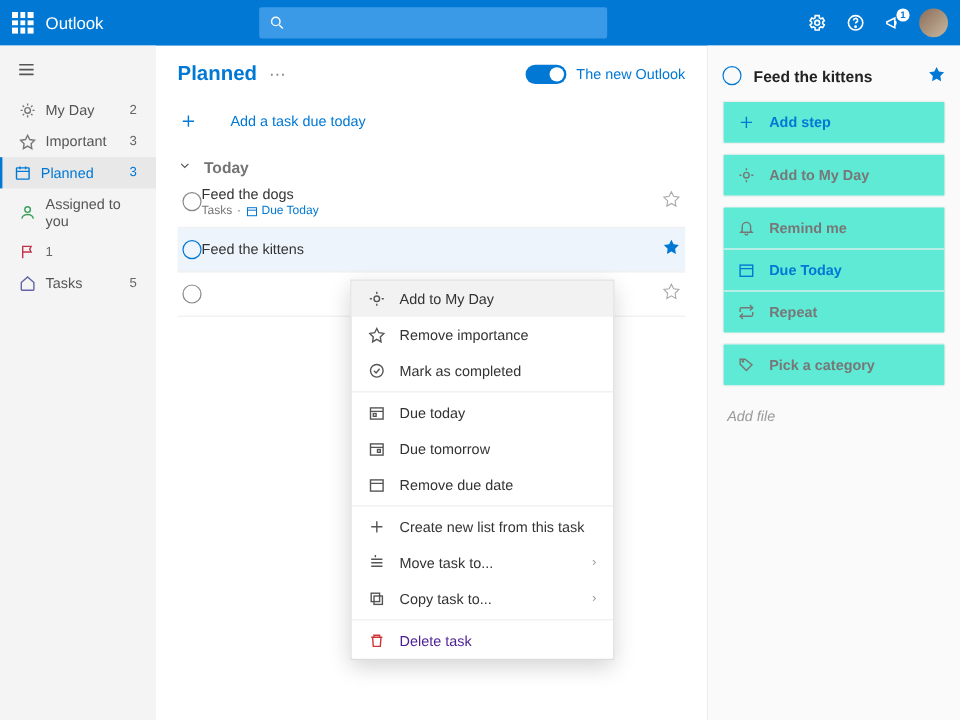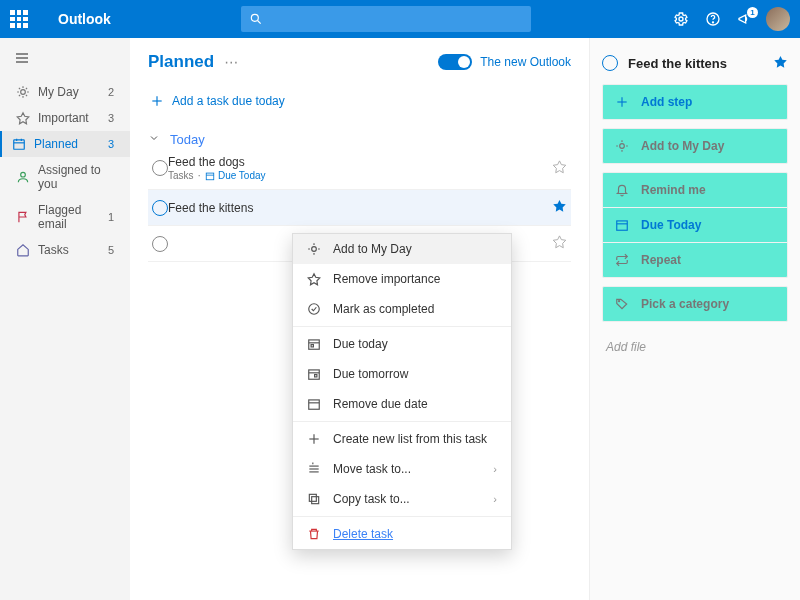--- a/index.html
+++ b/index.html
@@ -1,20 +1,20 @@
 <!DOCTYPE html>
 <html><head>
 <meta charset="utf-8">
 <style>
   * { margin:0; padding:0; box-sizing:border-box; font-family:"Segoe UI",Arial,sans-serif; }
   body { width:800px; height:600px; overflow:hidden; background:#fff; }
   .header { height:38px; background:#0078d4; display:flex; align-items:center; color:#fff; padding:0 10px; gap:10px; }
   .waffle { width:18px; height:18px; display:grid; grid-template:repeat(3,1fr)/repeat(3,1fr); gap:2px; cursor:pointer; }
   .waffle div { background:#fff; }
-  .brand { font-weight:700; font-size:14px;margin-left:20px; }
+  .brand { font-weight:400; font-size:14px; }
   .search { margin-left:120px; width:290px; height:26px; background:#3a9ae8; border-radius:2px; display:flex; align-items:center; padding:0 8px; }
   .search svg { width:14px; height:14px; }
   .spacer { flex:1; }
   .hicon { width:22px; cursor:pointer; display:flex; justify-content:center; position:relative; }
   .hicon svg { width:16px; height:16px; }
   .badge { position:absolute; top:-4px; right:-2px; background:#fff; color:#0078d4; border-radius:50%; width:11px; height:11px; font-size:8px; font-weight:bold; display:flex; align-items:center; justify-content:center; }
   .avatar { width:24px; height:24px; border-radius:50%; background:linear-gradient(135deg,#8a6d5a,#c9b89f); }
   .layout { display:flex; height:562px; }
   .sidebar { width:130px; background:#f4f4f4; padding-top:12px; display:flex; flex-direction:column; font-size:12px; color:#333; }
   .menu-btn { padding:0 14px 10px; cursor:pointer; }
@@ -30,39 +30,39 @@
   .nl-icon svg, .new-list>svg { width:14px; height:14px; }
 
   .main { flex:1; padding:14px 18px 0; position:relative; border-right:1px solid #eee; }
   .title-row { display:flex; align-items:center; gap:10px; }
   .title { color:#0078d4; font-size:17px; font-weight:600; }
   .dots { color:#888; cursor:pointer; font-size:14px; }
   .toggle-wrap { margin-left:auto; display:flex; align-items:center; gap:8px;padding-left:45px; }
   .toggle { width:34px; height:16px; background:#0078d4; border-radius:10px; position:relative; cursor:pointer; }
   .toggle::after { content:''; position:absolute; right:2px; top:2px; width:12px; height:12px; background:#fff; border-radius:50%; }
   .toggle-lbl { color:#0078d4; font-size:12px; }
-  .add-task { display:flex; align-items:center; gap:8px; margin-top:18px; color:#0078d4; font-size:12px; cursor:pointer; padding:4px 2px; }
+  .add-task { display:flex; align-items:center; gap:28px; margin-top:18px; color:#0078d4; font-size:12px; cursor:pointer; padding:4px 2px; }
   .add-task svg { width:14px; height:14px; }
-  .section-head { display:flex; align-items:center; gap:10px; margin-top:20px; font-weight:400; font-size:13px; color:#3b82f6; }
+  .section-head { display:flex; align-items:center; gap:10px; margin-top:20px; font-weight:700; font-size:13px; color:#737373; }
   .chev { cursor:pointer; }
   .chev svg { width:12px; height:12px; }
   .task { display:flex; align-items:center; padding:8px 4px; border-bottom:1px solid #f0f0f0; }
   .task.selected { background:#eef4fc; }
   .circle { width:16px; height:16px; border:1.5px solid #888; border-radius:50%; cursor:pointer; flex-shrink:0; }
   .circle.blue { border-color:#0078d4; }
   .task-body { flex:1; font-size:12px; color:#333; }
   .task-sub { font-size:10px; color:#777; margin-top:1px; display:flex; align-items:center; gap:4px; }
   .task-sub .due { color:#0078d4; display:flex; align-items:center; gap:3px; }
   .star { cursor:pointer; }
   .star svg { width:15px; height:15px; }
 
   .ctx { position:absolute; left:162px; top:195px; width:220px; background:#fff; border:1px solid #ddd; box-shadow:0 6px 18px rgba(0,0,0,.18); font-size:12px; color:#333; z-index:10; }
   .ctx-item { display:flex; align-items:center; padding:8px 14px; gap:12px; cursor:pointer; }
   .ctx-item:hover,.ctx-item.hover { background:#f2f2f2; }
-  .ctx-item.danger { color:#3b82f6;text-decoration:underline; }
+  .ctx-item.danger { color:#4c1d95; }
   .ctx-item svg { width:14px; height:14px; flex-shrink:0; }
   .ctx-item .arrow { margin-left:auto; color:#999; font-size:11px; }
   .ctx hr { border:none; border-top:1px solid #eee; margin:2px 0; }
 
   .detail { width:210px; background:#fafafa; padding:12px 12px 0; font-size:12px; color:#444; }
   .d-head { display:flex; align-items:center; gap:10px; padding:4px 0 12px; }
   .d-title { flex:1; font-weight:600; font-size:13px; color:#222; }
   .d-card { background:#5eead4; border:1px solid #eee; border-radius:2px; margin-bottom:8px;font-weight:bold; }
   .d-row { display:flex; align-items:center; padding:10px 12px; gap:12px; cursor:pointer; }
   .d-row + .d-row { border-top:1px solid #f2f2f2; }
@@ -162,21 +162,20 @@
           <circle cx="12" cy="8" r="4"></circle>
           <path d="M4 21c0-4 4-6 8-6s8 2 8 6"></path>
         </svg>
       <span class="lbl">Assigned to you</span>
       <span class="cnt"></span>
     </div>
     <div class="nav-item">
       <svg class="nicon" viewBox="0 0 24 24" fill="none" stroke="#c4314b" stroke-width="2">
           <path d="M5 3v18M5 4h12l-2 4 2 4H5"></path>
         </svg>
-      <span class="lbl">Flagged email</span>
       <span class="cnt">1</span>
     </div>
     <div class="nav-item">
       <svg class="nicon" viewBox="0 0 24 24" fill="none" stroke="#6264a7" stroke-width="2">
           <path d="M3 11l9-8 9 8v10a1 1 0 0 1-1 1H4a1 1 0 0 1-1-1z"></path>
         </svg>
       <span class="lbl">Tasks</span>
       <span class="cnt">5</span>
     </div>
 

